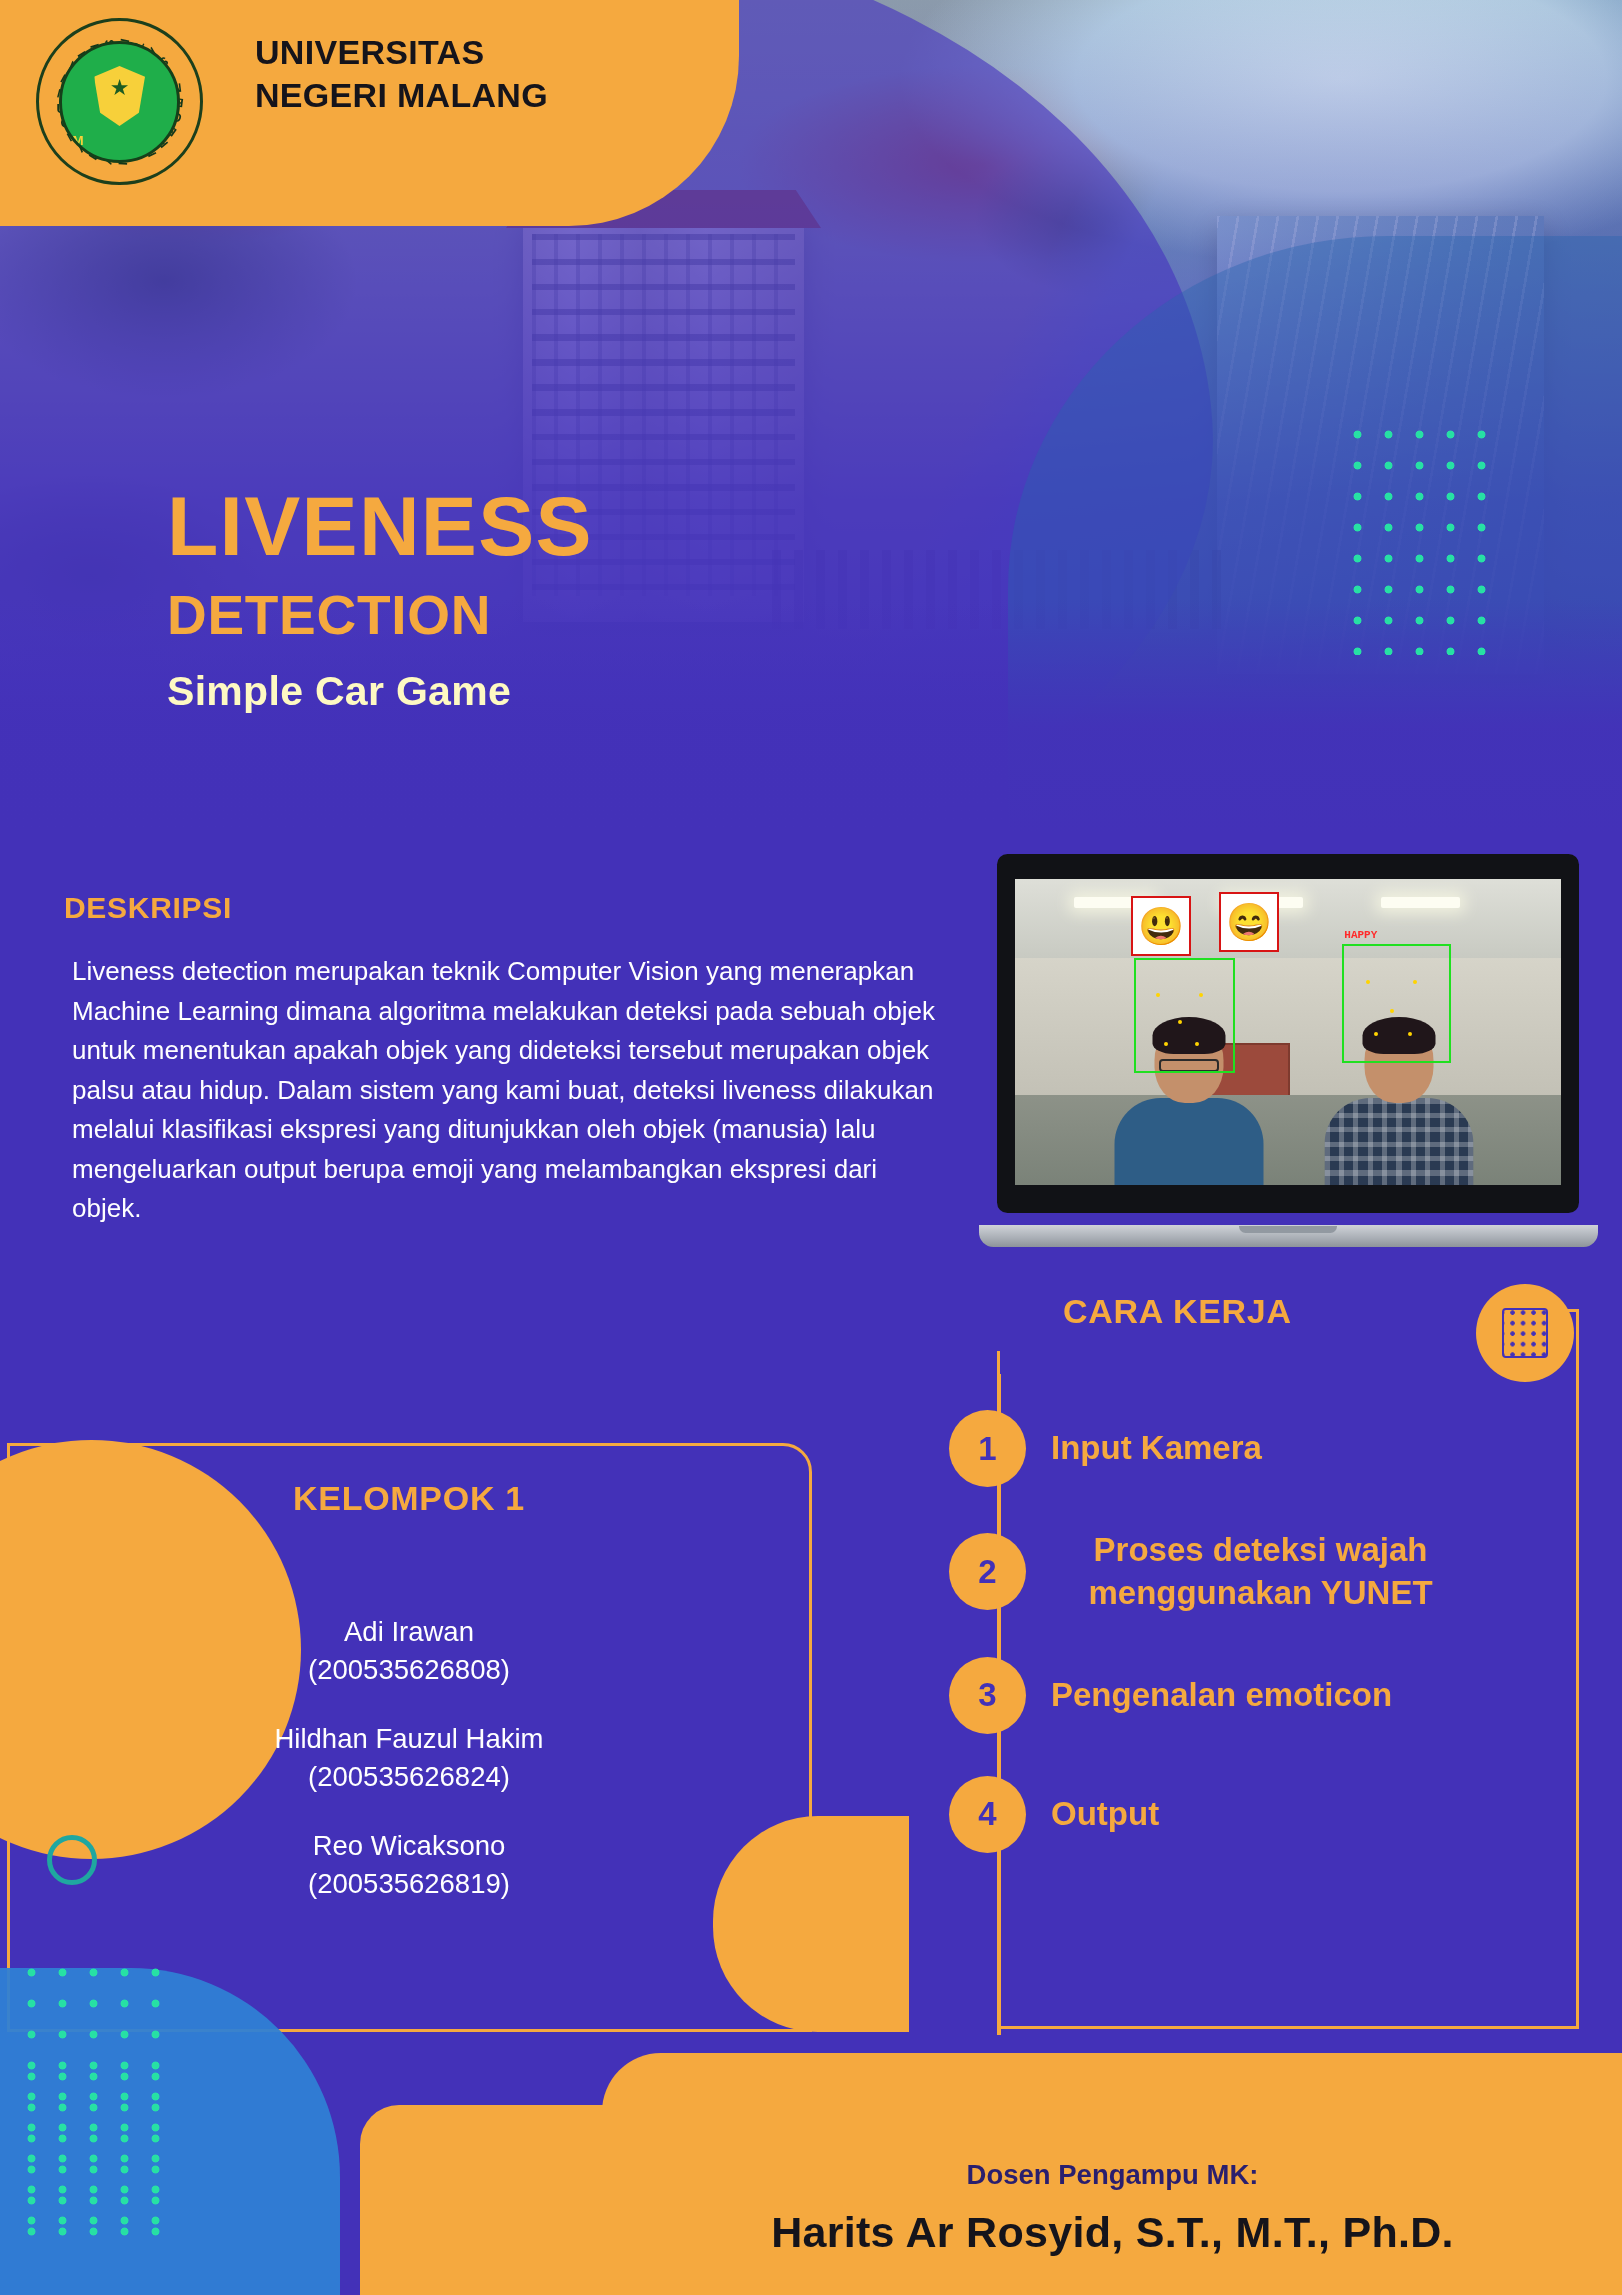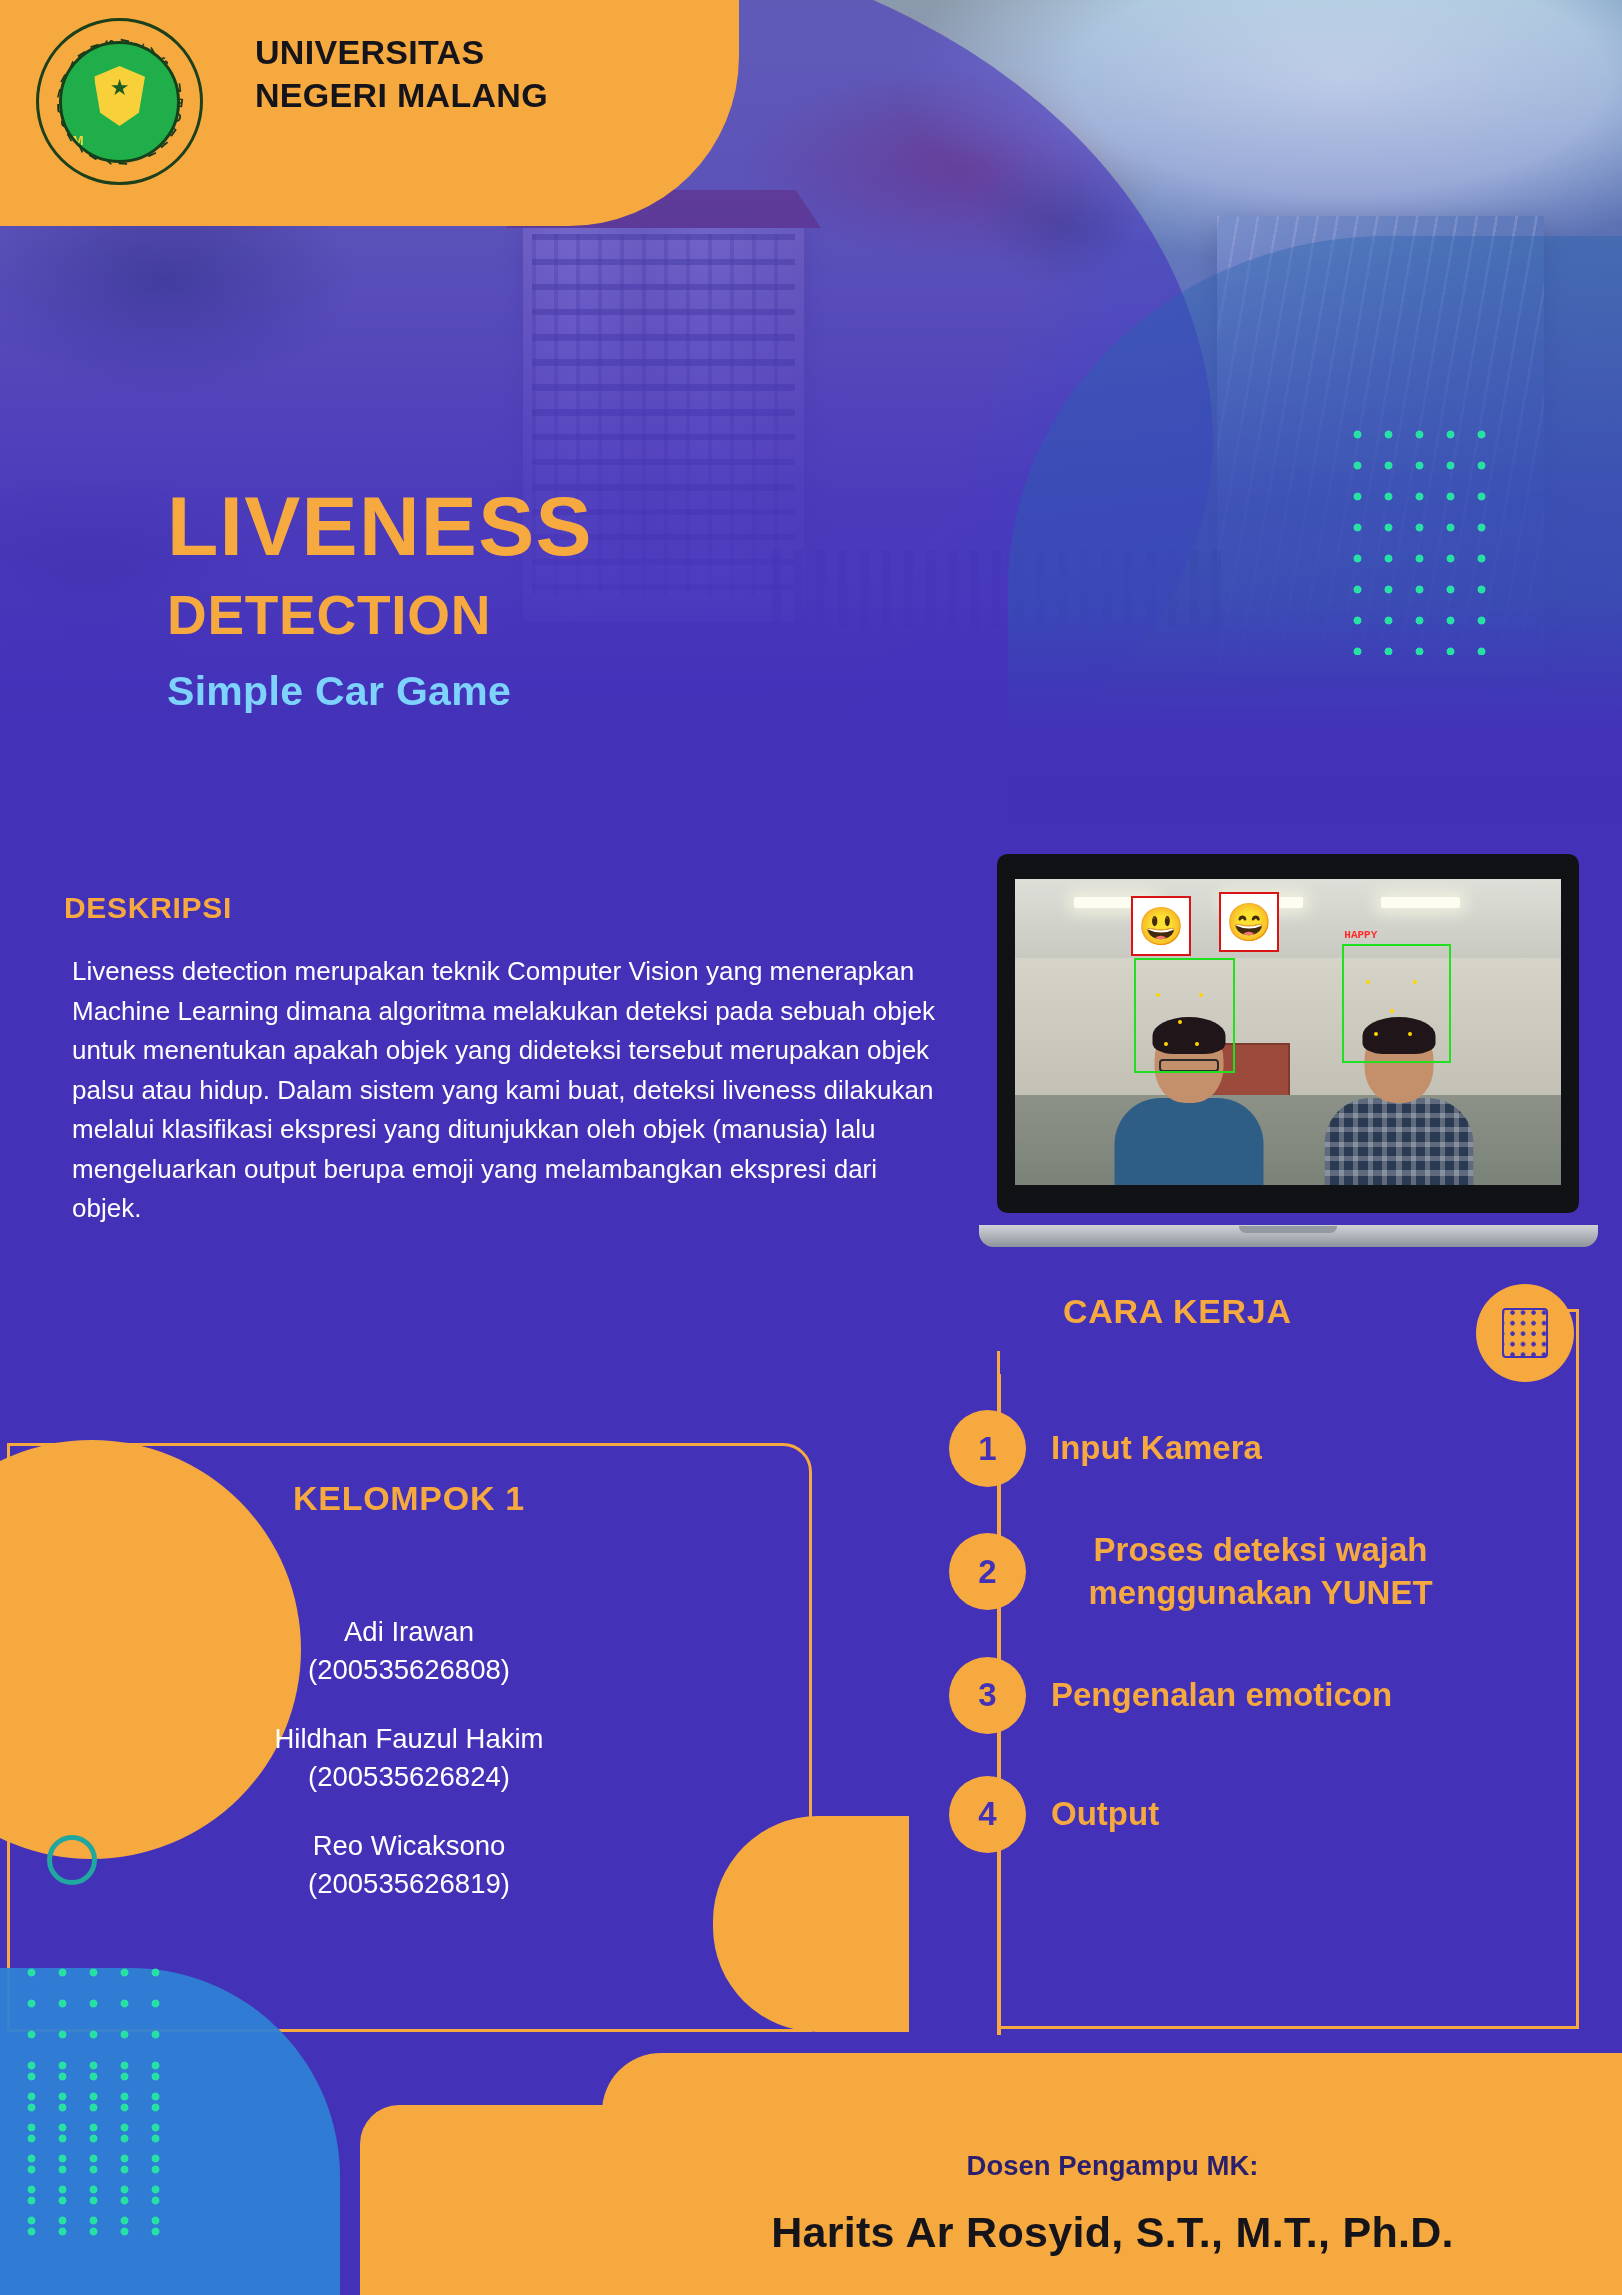--- a/index.html
+++ b/index.html
@@ -232,21 +232,21 @@
   }
   .title-sub {
     color: #f5a93f;
     font-size: 55px;
     font-weight: bold;
     letter-spacing: 0.7px;
     line-height: 1.0;
     margin-top: 19.6px;
   }
   .title-third {
-    color: #7dd3fc;
+    color: #fef9c3;
     font-size: 41px;
     font-weight: bold;
     letter-spacing: 0.3px;
     margin-top: 25px;
   }
 
   
   .desc-title {
     position: absolute;
     left: 64px; top: 877px;
@@ -592,21 +592,21 @@
   .footer-yellow-2 {
     position: absolute;
     right: 0; bottom: 0;
     width: 1021px; height: 242px;
     background: #f5a93f;
     border-radius: 59px 0 0 0;
     z-index: 6;
   }
   .footer-label {
     position: absolute;
-    right: 0; bottom: 113px;
+    right: 0; bottom: 104px;
     width: 1021px;
     text-align: center;
     color: #2a1f6e;
     font-size: 27.5px;
     font-weight: bold;
     z-index: 7;
   }
   .footer-name {
     position: absolute;
     right: 0; bottom: 38px;

